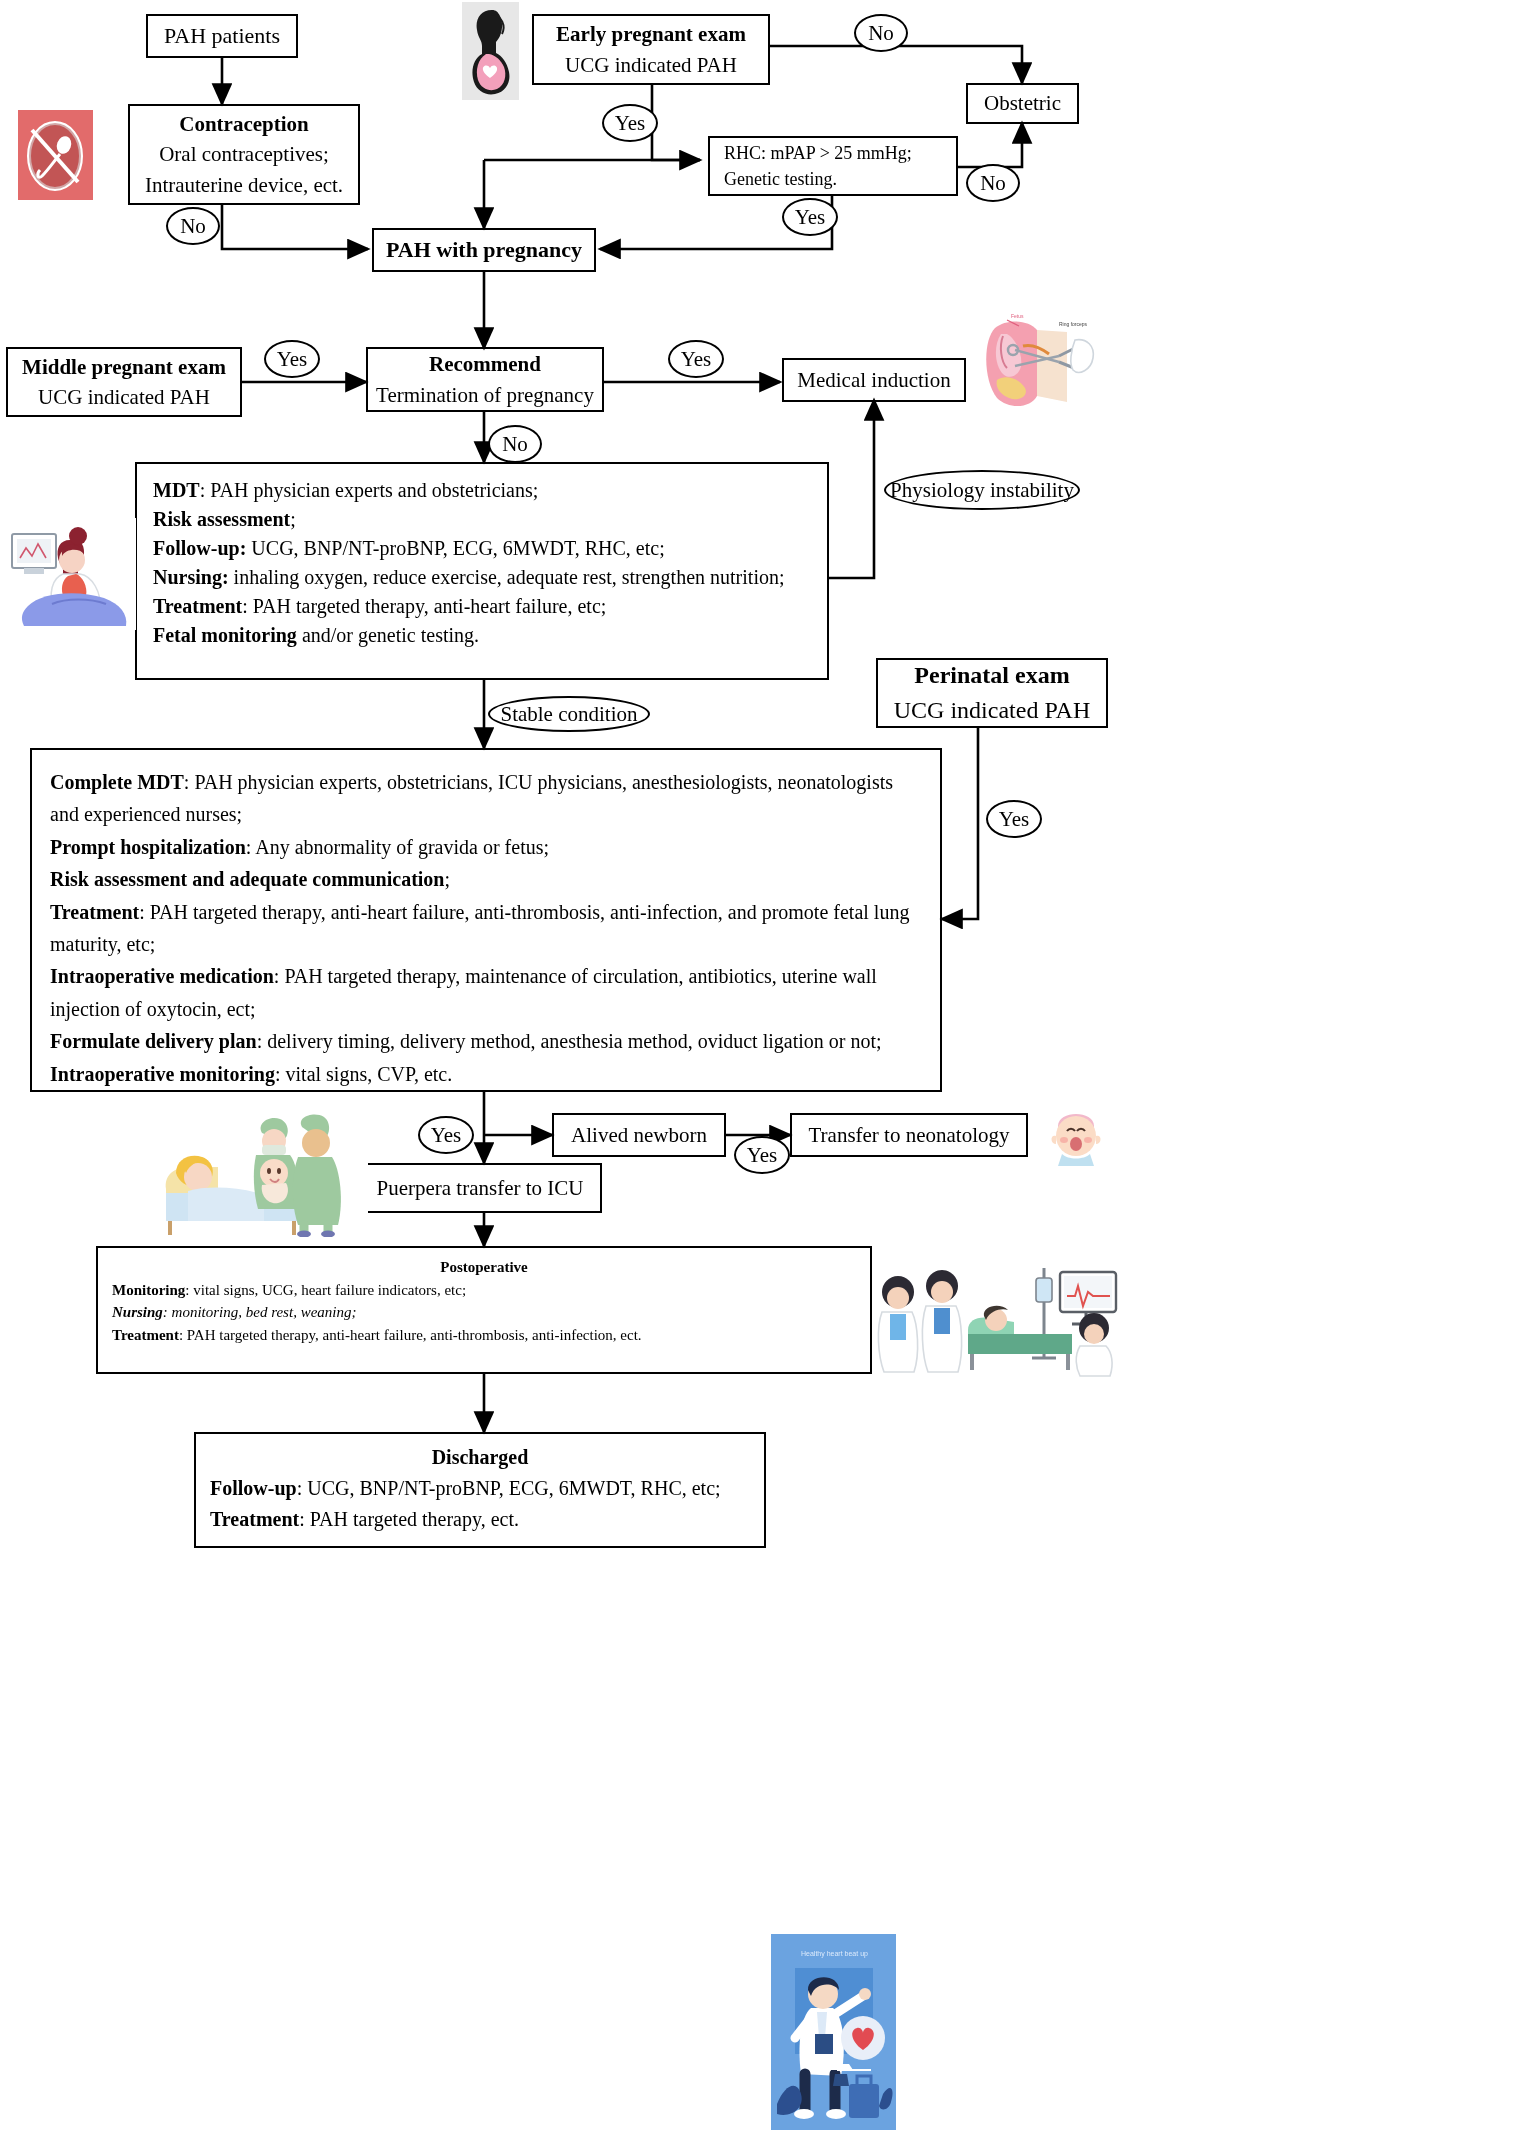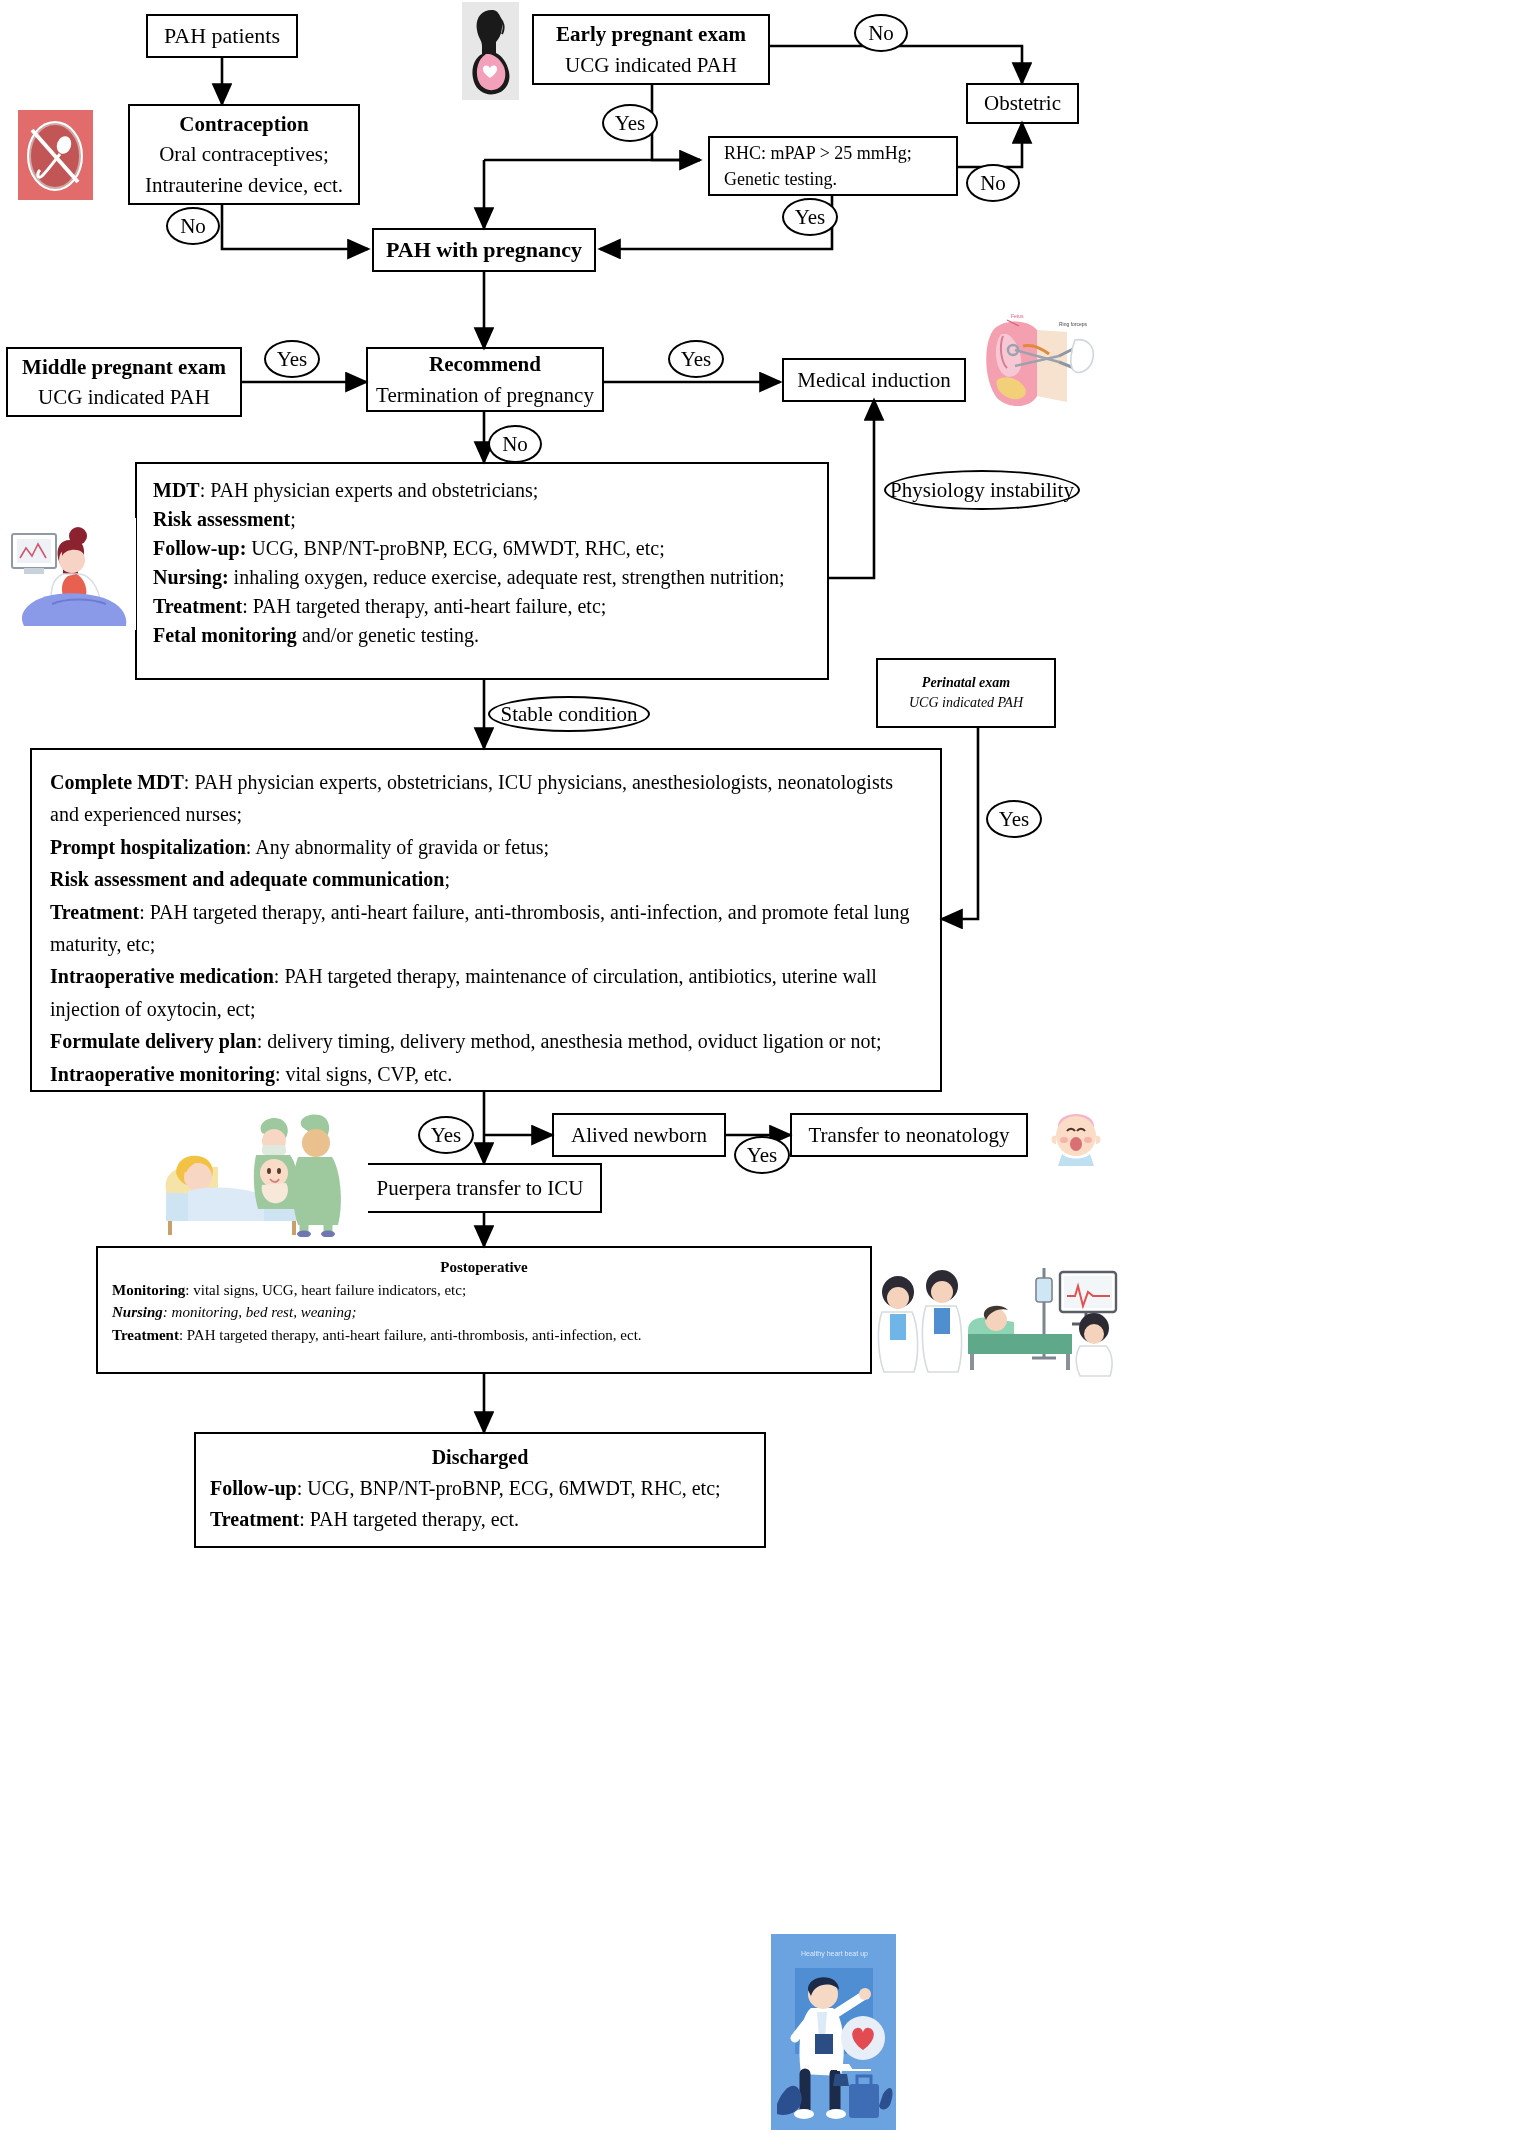--- a/index.html
+++ b/index.html
@@ -389,21 +389,21 @@
       <b>Nursing:</b><span> inhaling oxygen, reduce exercise, adequate rest, strengthen nutrition;</span>
     </div>
     <div style="white-space:nowrap;">
       <b>Treatment</b><span>: PAH targeted therapy, anti-heart failure, etc;</span>
     </div>
     <div style="white-space:nowrap;">
       <b>Fetal monitoring</b><span> and/or genetic testing.</span>
     </div>
   </div>
 
-  <div class="box" style="left:876px; top:658px; width:180px; height:70px; font-size:14px;font-style:italic;">
+  <div class="box" style="left:876px; top:658px; width:232px; height:70px; font-size:24px;">
     <span class="ln t-bold">Perinatal exam</span>
     <span class="ln">UCG indicated PAH</span>
   </div>
 
   <div class="box left" style="left:30px; top:748px; width:912px; height:344px; font-size:20px; padding:16px 18px; justify-content:flex-start; line-height:1.62;">
     <div>
       <b>Complete MDT</b><span>: PAH physician experts, obstetricians, ICU physicians, anesthesiologists, neonatologists and experienced nurses;</span>
     </div>
     <div>
       <b>Prompt hospitalization</b><span>: Any abnormality of gravida or fetus;</span>

